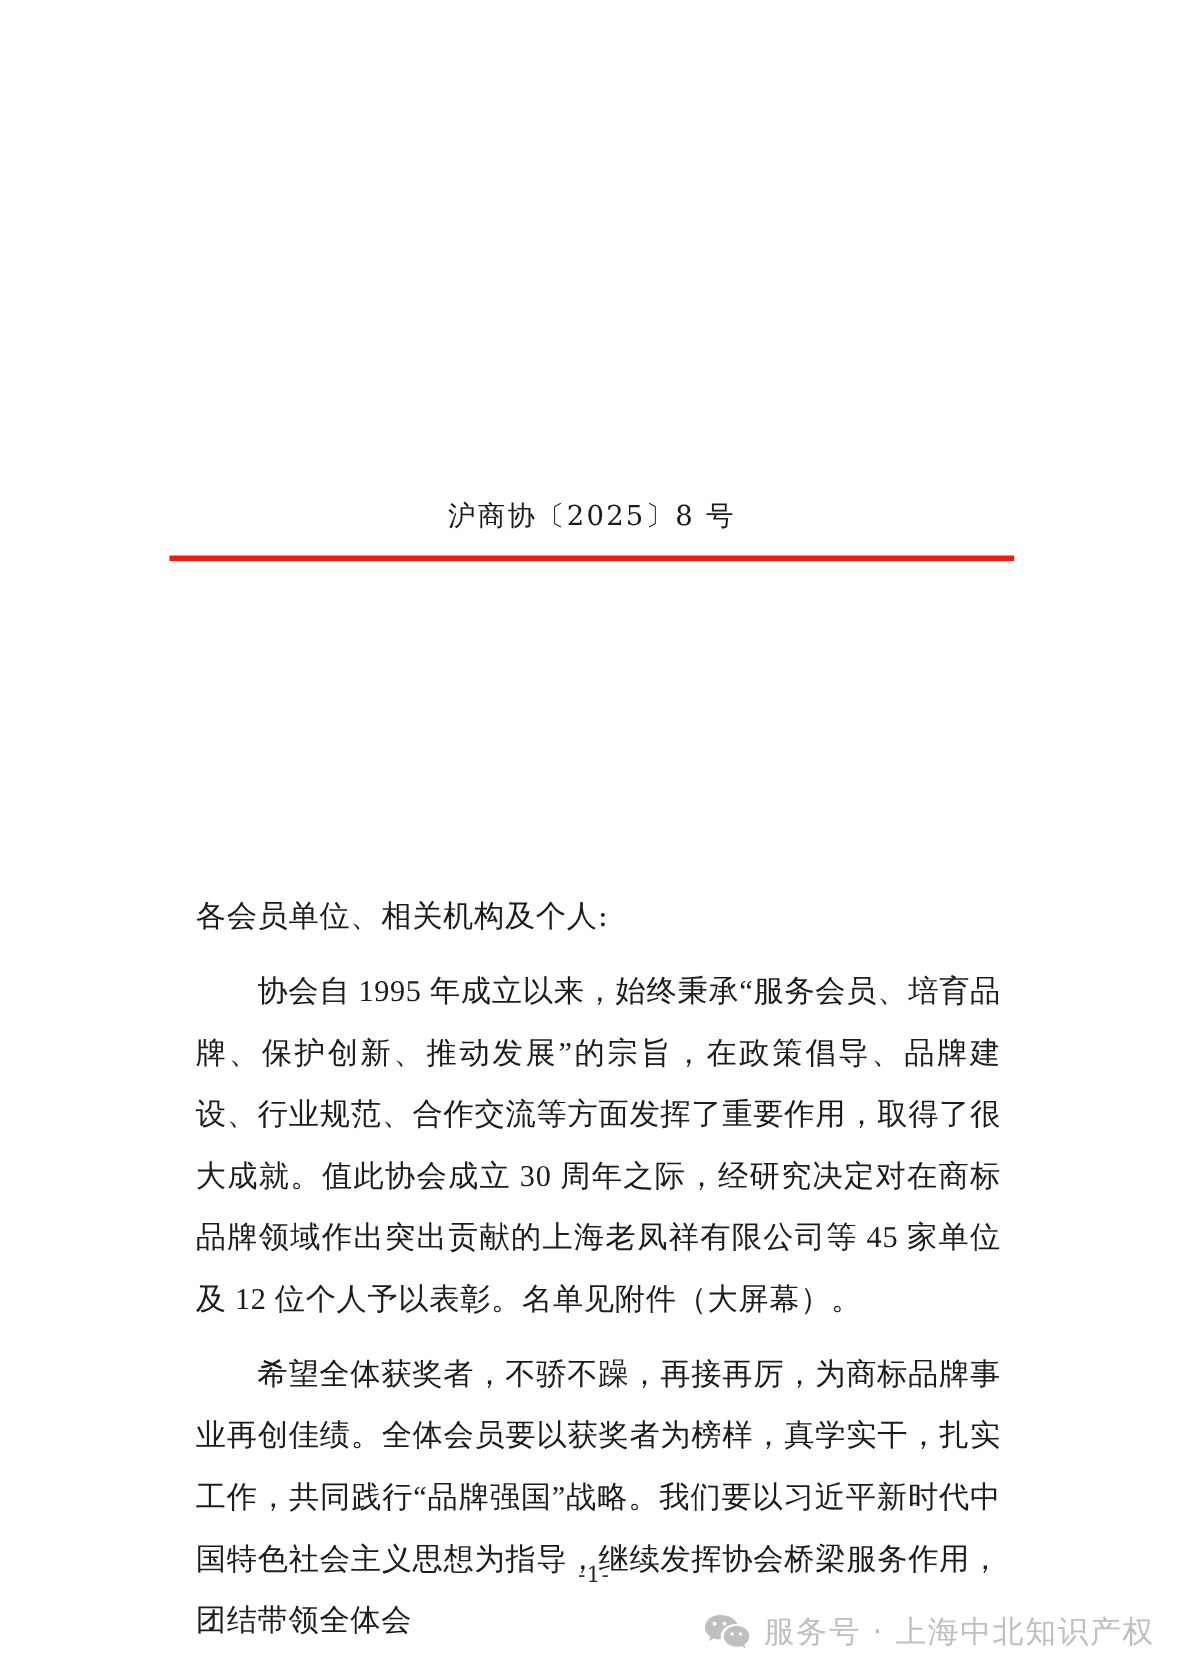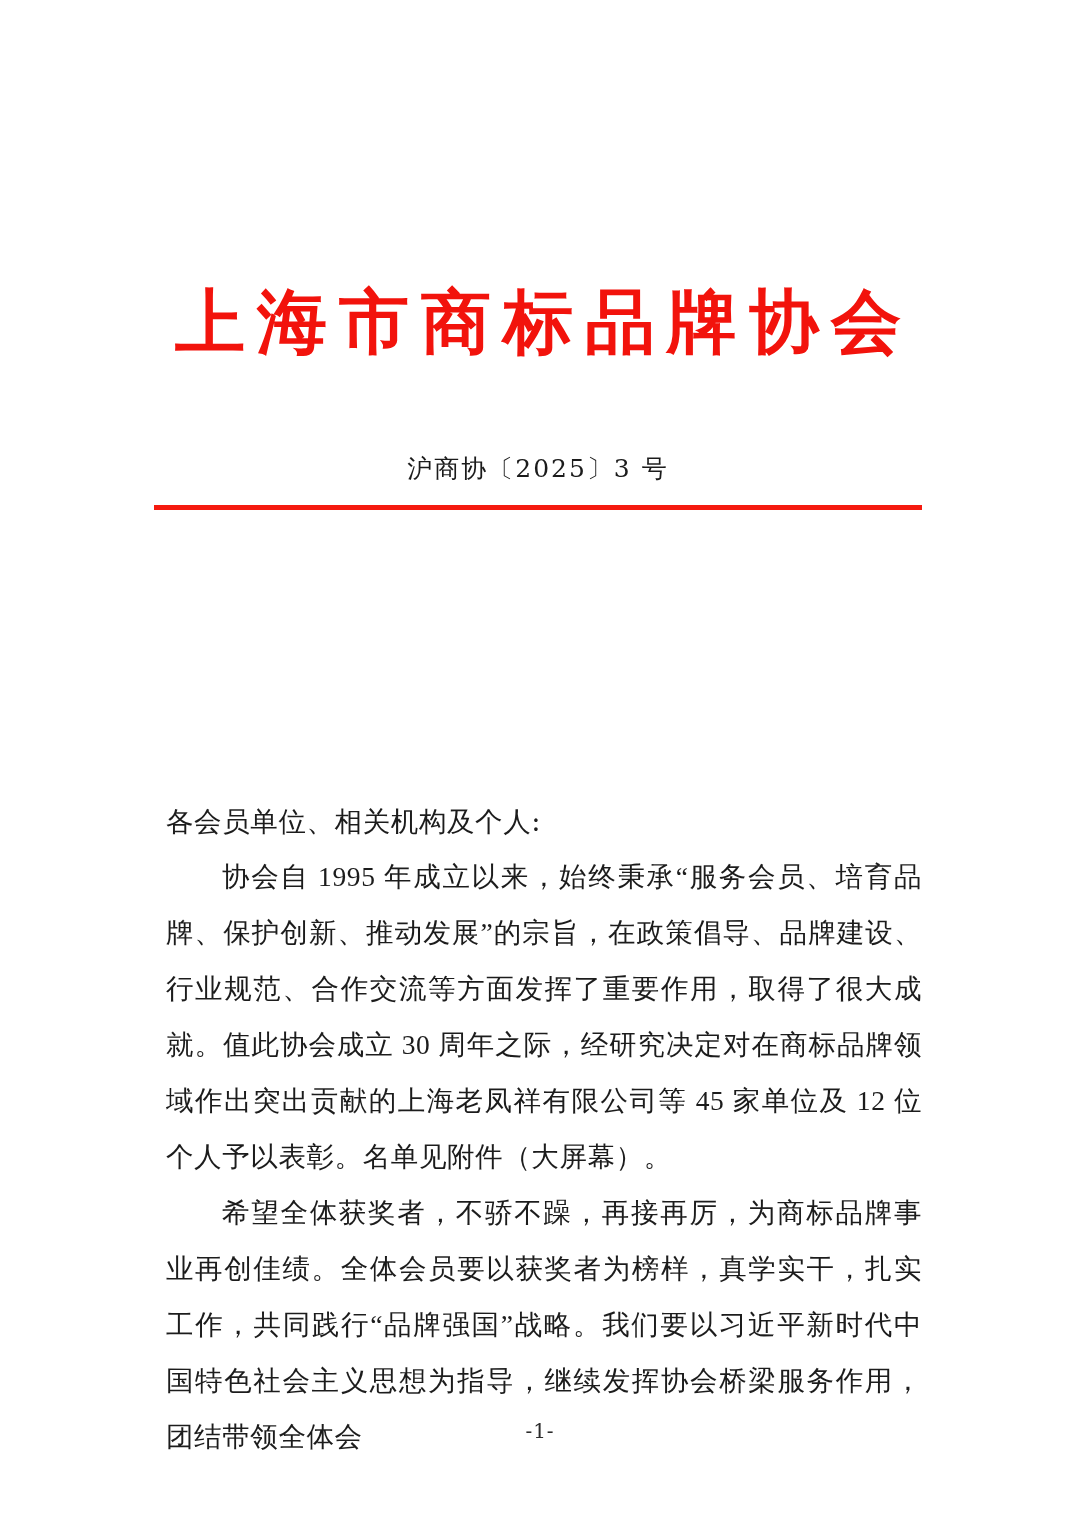--- a/index.html
+++ b/index.html
@@ -93,21 +93,21 @@
     width: 756px;
     font-family: "DejaVu Serif", "Liberation Serif", serif;
     font-size: 27.5px;
     line-height: 56px;
     letter-spacing: 0.6px;
     color: #1c1c1c;
     text-align: justify;
     text-justify: inter-ideograph;
   }
   .body-text p {
-    margin: 0;
+    margin: 12px;
   }
   .body-text p.indent {
     text-indent: 56px;
     font-family: Liberation Serif, serif;
   }
 
   
   .page-number {
     position: absolute;
     left: 0;
@@ -142,31 +142,41 @@
     letter-spacing: 1.5px;
     color: #bfbfbf;
     white-space: nowrap;
   }
 </style>
 </head>
 <body>
 
 <div class="page">
 
-  <div class="letterhead">
-    <div class="letterhead-title">上海市商标品牌协会</div>
-  </div>
 
-  <div class="doc-number">沪商协〔2025〕3 号</div>
+  <div class="doc-number">沪商协〔2025〕8 号</div>
 
   <div class="red-rule"></div>
 
 
   <div class="body-text">
     <p class="salutation">各会员单位、相关机构及个人:</p>
     <p class="indent">协会自 1995 年成立以来，始终秉承“服务会员、培育品牌、保护创新、推动发展”的宗旨，在政策倡导、品牌建设、行业规范、合作交流等方面发挥了重要作用，取得了很大成就。值此协会成立 30 周年之际，经研究决定对在商标品牌领域作出突出贡献的上海老凤祥有限公司等 45 家单位及 12 位个人予以表彰。名单见附件（大屏幕）。</p>
     <p class="indent">希望全体获奖者，不骄不躁，再接再厉，为商标品牌事业再创佳绩。全体会员要以获奖者为榜样，真学实干，扎实工作，共同践行“品牌强国”战略。我们要以习近平新时代中国特色社会主义思想为指导，继续发挥协会桥梁服务作用，团结带领全体会</p>
   </div>
 
   <div class="page-number">-1-</div>
 
+  <div class="footer-watermark">
+    <span>
+      <svg class="wechat-icon" viewBox="0 0 42 36" xmlns="http://www.w3.org/2000/svg" aria-hidden="true">
+        <path fill="#bfbfbf" d="M14.4 2.2C6.9 2.2 0.8 7.2 0.8 13.3c0 3.4 1.9 6.5 4.9 8.5l-1.3 4.1 4.6-2.4c1.7 0.5 3.5 0.8 5.4 0.8 0.4 0 0.8 0 1.2 0-0.3-0.9-0.4-1.8-0.4-2.8 0-6.2 6.1-11.2 13.6-11.2 0.5 0 0.9 0 1.4 0.1C29.1 5.9 22.4 2.2 14.4 2.2z"></path>
+        <circle fill="#ffffff" cx="9.6" cy="10.2" r="1.8"></circle>
+        <circle fill="#ffffff" cx="18.6" cy="10.2" r="1.8"></circle>
+        <path fill="#bfbfbf" d="M41.2 21.6c0-5.2-5.2-9.4-11.6-9.4s-11.6 4.2-11.6 9.4c0 5.2 5.2 9.4 11.6 9.4 1.5 0 2.9-0.2 4.2-0.6l3.9 2.1-1.1-3.4C39.5 27.1 41.2 24.5 41.2 21.6z"></path>
+        <circle fill="#ffffff" cx="25.6" cy="19.4" r="1.5"></circle>
+        <circle fill="#ffffff" cx="33.2" cy="19.4" r="1.5"></circle>
+      </svg>
+    </span>
+    <span class="footer-label">服务号 · 上海中北知识产权</span>
+  </div>
 
 </div>
 
 </body></html>

